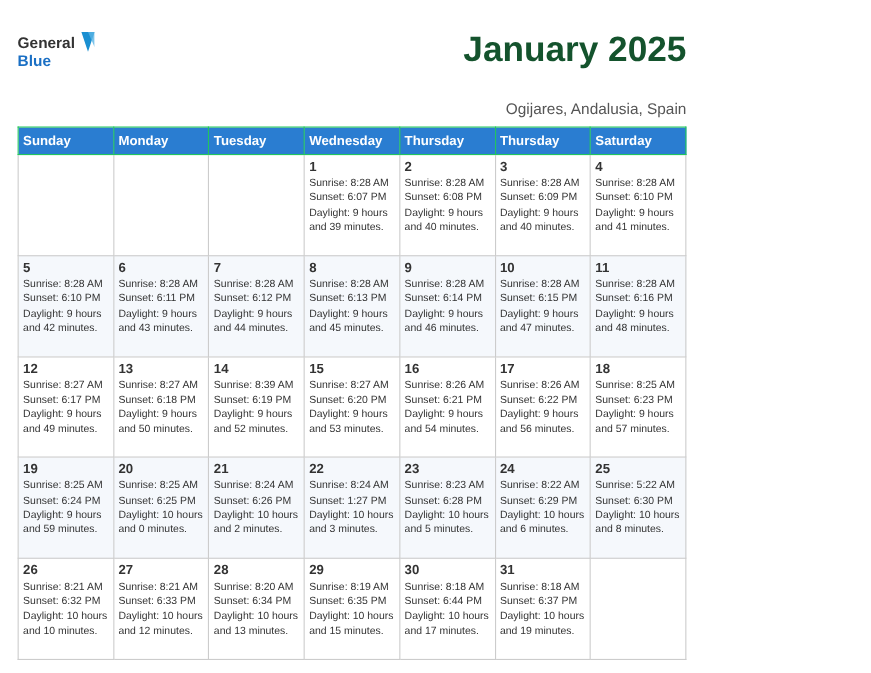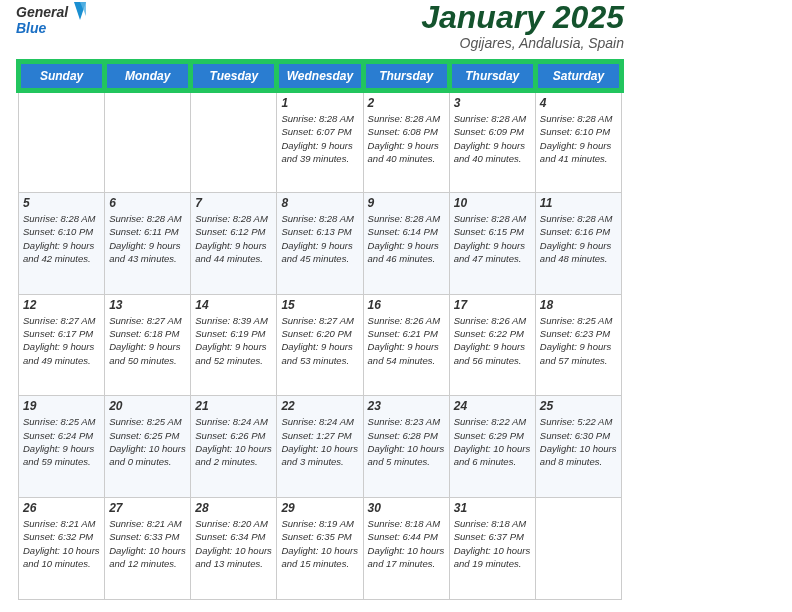--- a/index.html
+++ b/index.html
@@ -6,24 +6,23 @@
     body {
       font-family: Arial, sans-serif;
       background: #fff;
       width: 792px;
       height: 612px;
       overflow: hidden;
     }
     .page {
       width: 640px;
       height: 612px;
-      padding: 0 16px 12px 16px;
+      padding: 27px 16px 12px 16px;
       display: flex;
       flex-direction: column;
-      font-style: italic;
     }
     .header {
       display: flex;
       justify-content: space-between;
       align-items: flex-start;
       margin-bottom: 8px;
     }
     .logo {
       display: flex;
       align-items: center;
@@ -34,36 +33,37 @@
     }
     .main-title {
       font-size: 32px;
       font-weight: bold;
       color: #14532d;
       line-height: 1.1;
     }
     .subtitle {
       font-size: 14px;
       color: #555;
+      margin-top: 29px;
     }
     .calendar {
       flex: 1;
       border: 1px solid #ccc;
       border-collapse: collapse;
       width: 100%;
       table-layout: fixed;
     }
     .calendar th {
       background-color: #2a7dd1;
       color: #fff;
       font-size: 12px;
       font-weight: bold;
       padding: 5px 4px;
-      text-align: center;
-      border: 5px solid #22c55e;
+      text-align: left;
+      border: 1px solid #22c55e;
     }
     .calendar td {
       vertical-align: top;
       border: 1px solid #ccc;
       padding: 3px 4px;
       font-size: 10px;
       color: #333;
       background: #fff;
       height: 82px;
     }

